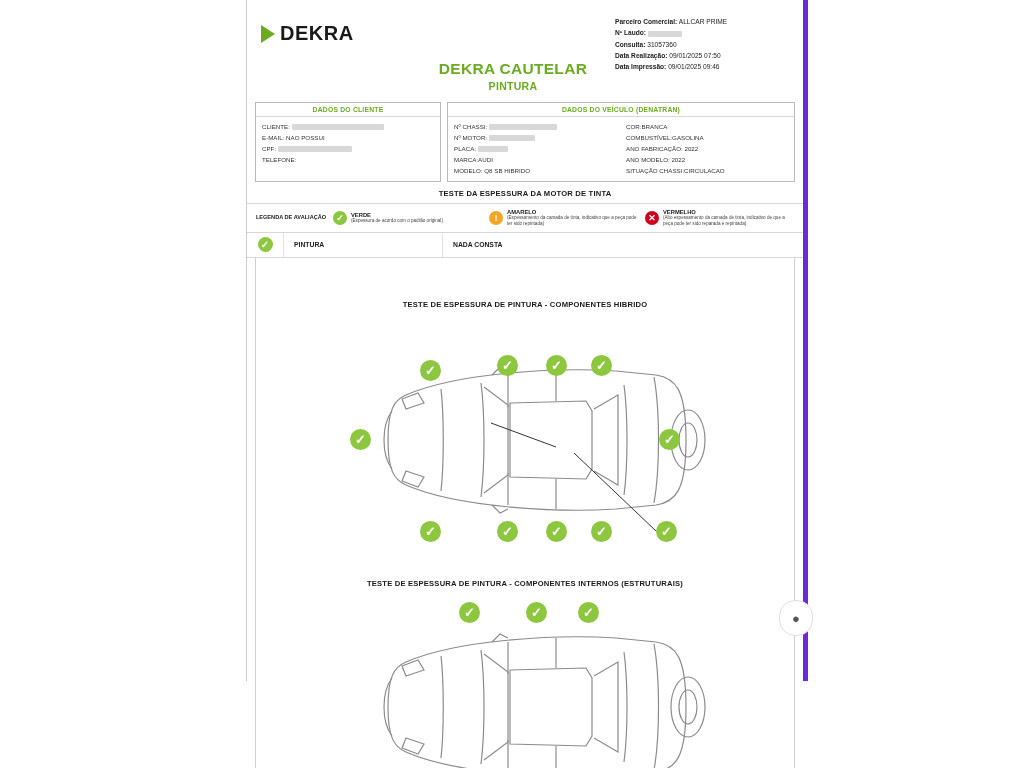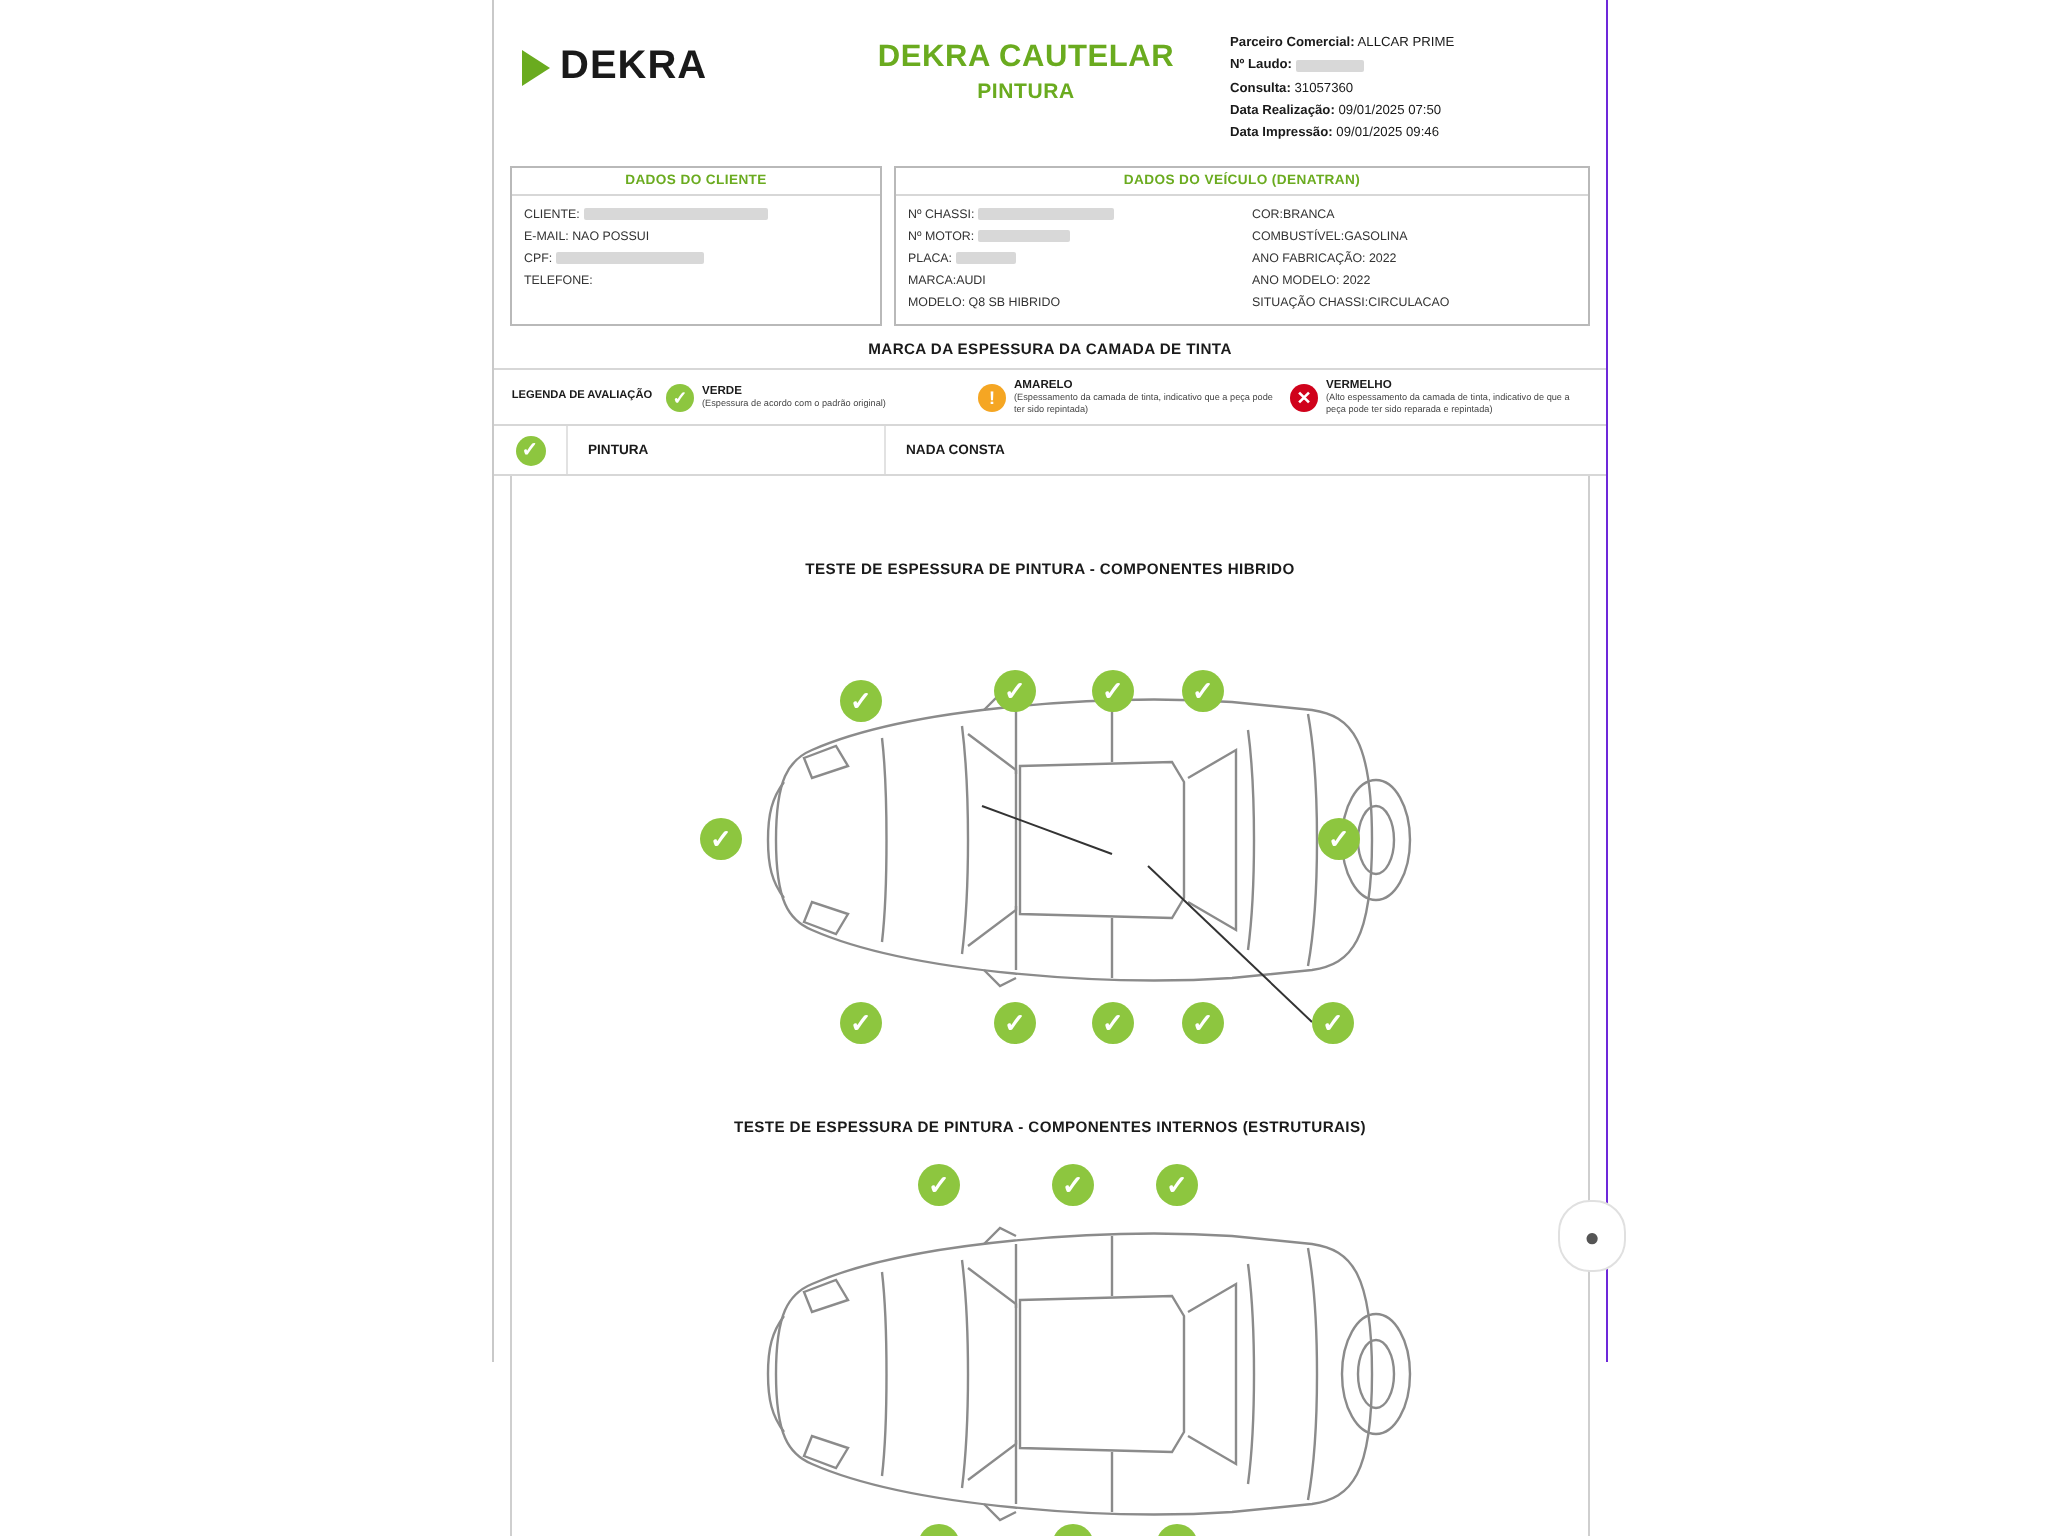--- a/index.html
+++ b/index.html
@@ -9,42 +9,42 @@
     font-family:"Liberation Sans", sans-serif;
     color:#1a1a1a;
     overflow:hidden;
   }
   .page{
     position:absolute;
     left:246px;top:0;
     width:556px;height:681px;
     background:#fff;
     border-left:1px solid #c9c9c9;
-    border-right:1px solid #6d28d9;
+    border-right:5px solid #6d28d9;
   }
   
   .header{
     display:flex;align-items:flex-start;
     padding:14px 8px 6px 8px;
     gap:6px;
   }
   .logo{
     width:150px;display:flex;align-items:center;gap:5px;padding-left:6px;padding-top:8px;
   }
   .logo .tri{
     width:0;height:0;
     border-top:9px solid transparent;
     border-bottom:9px solid transparent;
     border-left:14px solid #6aab1f;
   }
   .logo .word{
     font-size:20px;font-weight:bold;letter-spacing:0.5px;color:#1a1a1a;
   }
   .title-block{
-    flex:1;text-align:center;padding-top:6px;
+    flex:1;text-align:center;padding-top:6px;margin-top:40px;
   }
   .title-block .t1{
     font-size:15.5px;font-weight:bold;color:#6aab1f;letter-spacing:0.3px;
   }
   .title-block .t2{
     font-size:10.5px;font-weight:bold;color:#6aab1f;letter-spacing:0.3px;margin-top:2px;
   }
   .meta{
     width:180px;font-size:6.6px;line-height:1.72;padding-top:2px;
   }
@@ -247,21 +247,21 @@
             <span>2022</span>
           </div>
           <div>
             <span>SITUAÇÃO CHASSI:</span><span>CIRCULACAO</span>
           </div>
         </div>
       </div>
     </div>
   </div>
 
-  <div class="band">MARCA DA ESPESSURA DA CAMADA DE TINTA</div>
+  <div class="band">TESTE DA ESPESSURA DA MOTOR DE TINTA</div>
 
   <div class="legend">
     <div class="legend-label">LEGENDA DE AVALIAÇÃO</div>
 
     <div class="leg-item">
       <div class="dot green">✓</div>
       <div class="txt">
         <div class="nm">VERDE</div>
         <div class="ds">(Espessura de acordo com o padrão original)</div>
       </div>

